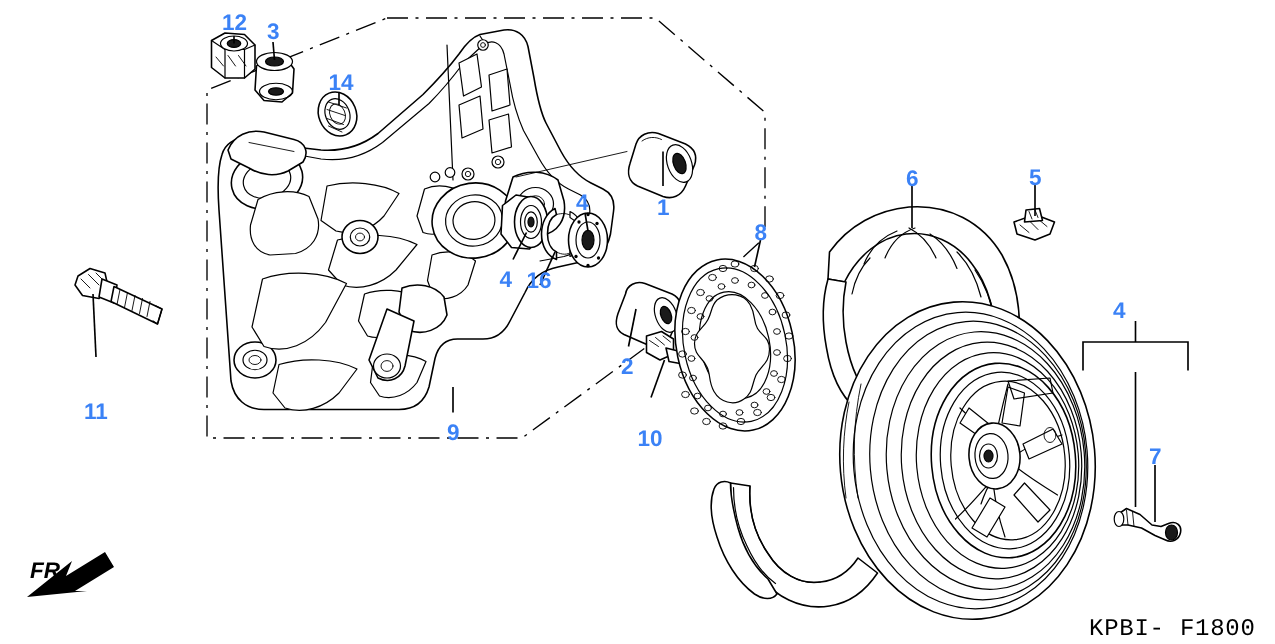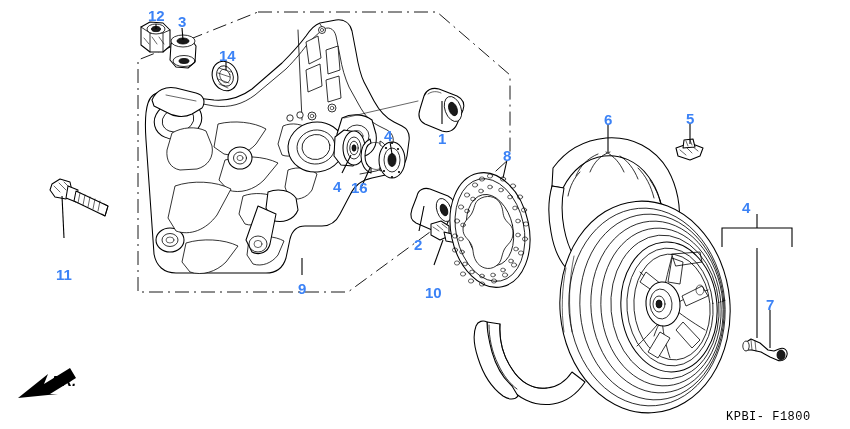--- a/index.html
+++ b/index.html
@@ -25,21 +25,21 @@
     font-size:15px;
     font-weight:700;
     color:#3b82f6;
     line-height:1;
     white-space:nowrap;
     user-select:none;
   }
   .code{
     position:absolute;
     font-family:"Liberation Mono", monospace;
-    font-size:12px;
+    font-size:16px;
     letter-spacing:0.5px;
     color:#000;
     white-space:nowrap;
   }
   .fr{
     position:absolute;
     font-family:"Liberation Sans", sans-serif;
     font-size:15px;
     font-weight:700;
     font-style:italic;
@@ -453,17 +453,17 @@
   <div class="lbl" style="left:503px;top:148px;">8</div>
   <div class="lbl" style="left:298px;top:281px;">9</div>
   <div class="lbl" style="left:425px;top:285px;">10</div>
   <div class="lbl" style="left:56px;top:244px;margin-top:23px;">11</div>
   <div class="lbl" style="left:148px;top:8px;">12</div>
   <div class="lbl" style="left:333px;top:179px;">4</div>
   <div class="lbl" style="left:219px;top:48px;text-align:right;">14</div>
   <div class="lbl" style="left:384px;top:128px;">4</div>
   <div class="lbl" style="left:351px;top:180px;">16</div>
 
-  <div class="fr" style="left:52px;top:372px;">FR.</div>
+  <div class="fr" style="left:20px;top:372px;">FR.</div>
 
   <div class="code" style="left:726px;top:410px;">KPBI- F1800</div>
 
 </div>
 
 </body></html>

